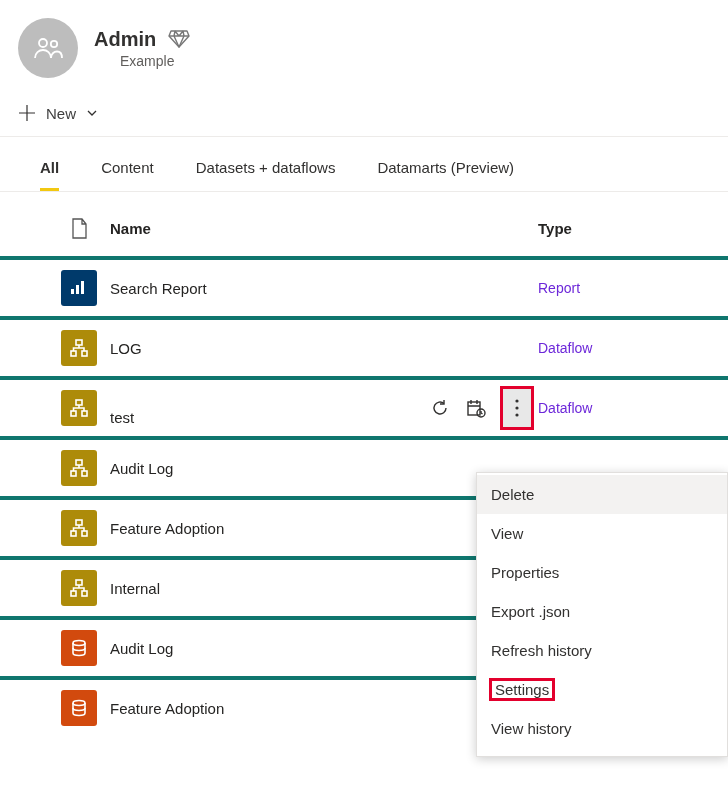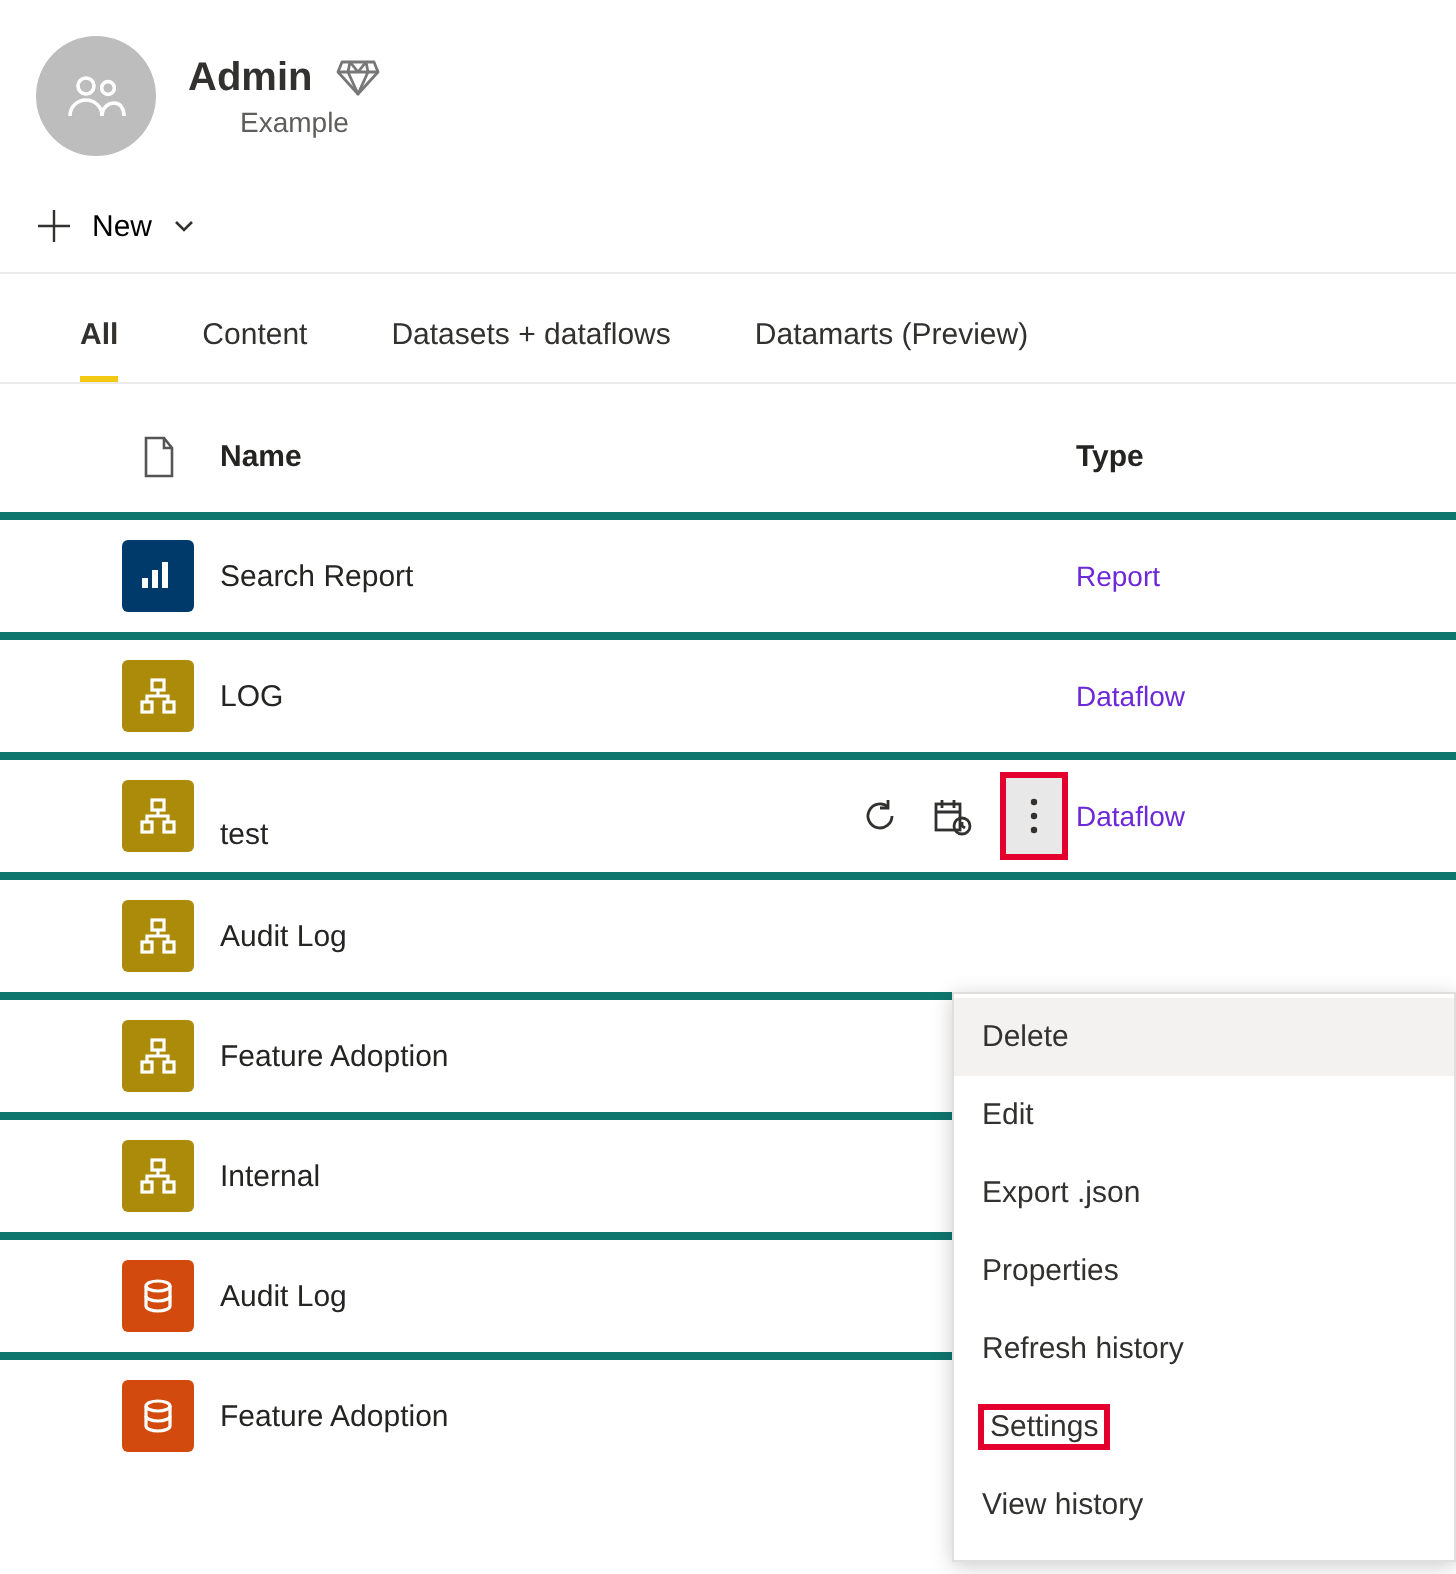--- a/index.html
+++ b/index.html
@@ -9,21 +9,21 @@
   
   .ws-header { display: flex; align-items: center; gap: 16px; padding: 18px 0 8px 18px; }
   .ws-avatar { width: 60px; height: 60px; border-radius: 50%; background: #bdbdbd; display:flex; align-items:center; justify-content:center; }
   .ws-title-wrap { display:flex; flex-direction:column; }
   .ws-title-row { display:flex; align-items:center; gap:12px; }
   .ws-title { font-size: 20px; font-weight:600; color:#323130; }
   .ws-sub   { font-size: 14px; color:#605e5c; margin-top:2px;margin-left:26px; }
 
   
   .cmd-row { display:flex; align-items:center; gap:10px; padding: 18px 0 14px 18px; border-bottom:1px solid #edebe9; }
-  .cmd-new { display:flex; align-items:center; gap:10px; font-size:15px; color:#000000; cursor:pointer; }
+  .cmd-new { display:flex; align-items:center; gap:10px; font-size:15px; color:#404040; cursor:pointer; }
 
   
   .tabs { display:flex; gap:42px; padding: 16px 0 0 40px; border-bottom:1px solid #edebe9; }
   .tab  { font-size:15px; color:#323130; padding: 6px 0 12px 0; cursor:pointer; }
   .tab.sel { font-weight:600; border-bottom:3px solid #f2c811; }
 
   
   .table { padding-top: 8px; }
   .th-row { display:flex; align-items:center; height:56px; padding-left:48px; font-weight:600; font-size:15px; }
   .col-icon { width:62px; display:flex; justify-content:center; }
@@ -37,21 +37,21 @@
   .tile-blue   { background:#003a6b; }
   .tile-gold   { background:#ad8b0a; }
   .tile-orange { background:#d24a0e; }
 
   .row-actions { display:flex; align-items:center; gap:16px; margin-right:6px; }
   .more-btn { width:30px; height:40px; display:flex; align-items:center; justify-content:center; background:#e8e8e8; cursor:pointer; }
 
   .hl-red { outline: 3px solid #e3002d; outline-offset: -1px; text-align: center; }
 
   
-  .menu { position:absolute; left:476px; top:496px; width:252px; background:#fff; box-shadow: 0 2px 10px rgba(0,0,0,0.2); border:1px solid #e1dfdd; padding:2px 0 8px 0; z-index:5; }
+  .menu { position:absolute; left:476px; top:472px; width:252px; background:#fff; box-shadow: 0 2px 10px rgba(0,0,0,0.2); border:1px solid #e1dfdd; padding:2px 0 8px 0; z-index:5; }
   .menu-item { padding: 11px 14px; font-size:15px; color:#323130; cursor:pointer; }
   .menu-item.hover { background:#f3f2f1; }
 
   svg { display:block; }
 </style>
 </head>
 <body>
 <div class="root">
 
 <div class="ws-header">
@@ -269,21 +269,21 @@
             </svg>
     </div>
         </div>
     <div class="col-name">Feature Adoption</div>
     <div class="col-type type-val"></div>
   </div>
 </div>
 
 <div class="menu">
   <div class="menu-item hover">Delete</div>
-  <div class="menu-item">Edit</div>
+  <div class="menu-item">View</div>
+  <div class="menu-item">Properties</div>
   <div class="menu-item">Export .json</div>
-  <div class="menu-item">Properties</div>
   <div class="menu-item">Refresh history</div>
   <div class="menu-item"><span class="hl-red" style="padding:1px 4px;">Settings</span></div>
   <div class="menu-item">View history</div>
 </div>
 
 </div>
 
 </body></html>

